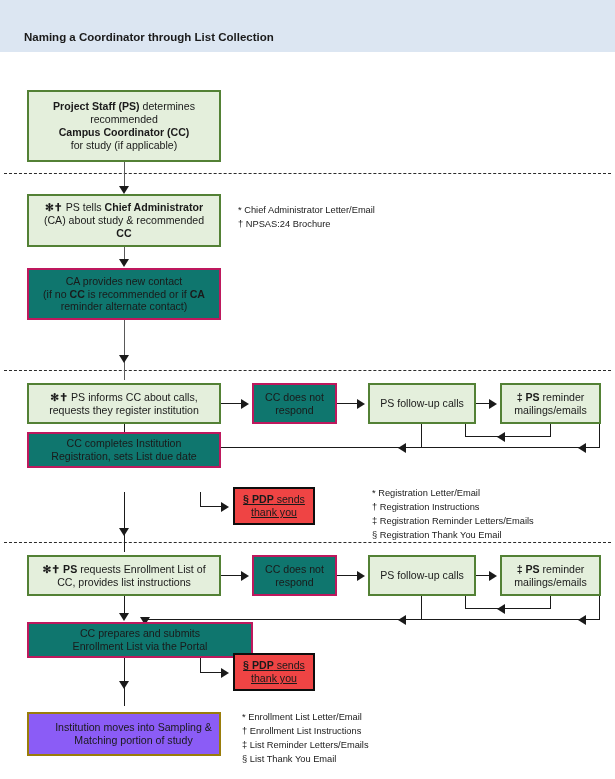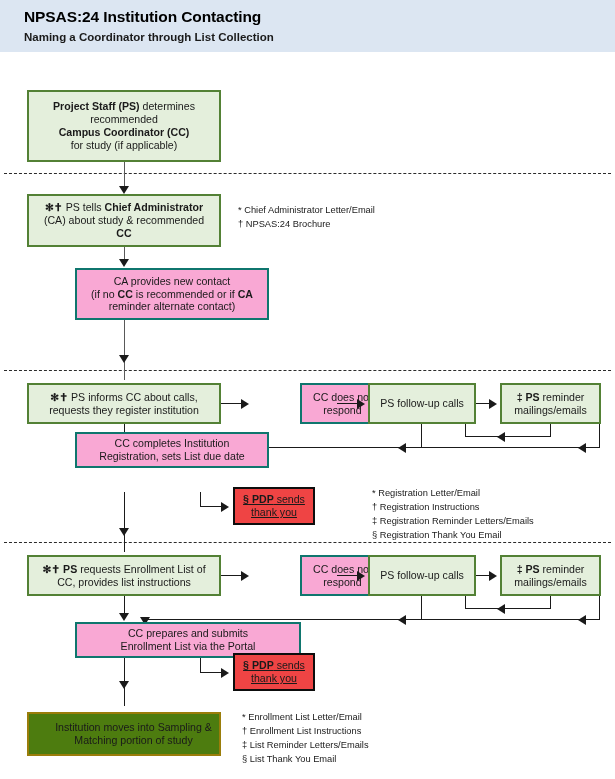--- a/index.html
+++ b/index.html
@@ -37,23 +37,23 @@
     position:absolute;box-sizing:border-box;
     display:flex;align-items:center;justify-content:center;
     text-align:center;line-height:1.22;
     font-size:10.6px;
     padding:2px 5px;
   }
   .node .t{display:block;width:100%;}
   .node b{font-weight:bold;}
 
   .green{background:#e4efdc;border:2px solid #538135;}
-  .blue {background:#f9a8d4;border:2px solid #0f766e;margin-left:48px;}
+  .blue {background:#0f766e;border:2px solid #be185d;}
   .gray {background:#ef4444;border:2.4px solid #0d0d0d;text-decoration:underline;}
-  .tan  {background:#4d7c0f;border:2.4px solid #9a7d0a;padding-left:24px;}
+  .tan  {background:#8b5cf6;border:2.4px solid #9a7d0a;padding-left:24px;}
 
   
   .notes{
     position:absolute;font-size:9.3px;line-height:1.52;
     color:#1a1a1a;white-space:nowrap;
   }
   .notes div{white-space:nowrap;}
 
   
   .ln{position:absolute;background:#1a1a1a;}
@@ -65,21 +65,20 @@
   .arw-d{border-left:5px solid transparent;border-right:5px solid transparent;border-top:8px solid #1a1a1a;}
   .arw-r{border-top:5px solid transparent;border-bottom:5px solid transparent;border-left:8px solid #1a1a1a;}
   .arw-l{border-top:5px solid transparent;border-bottom:5px solid transparent;border-right:8px solid #1a1a1a;}
 </style>
 </head>
 <body>
 
 <div id="stage">
 
   <div class="header">
-    <div class="title">NPSAS:24 Institution Contacting</div>
     <div class="subtitle">Naming a Coordinator through List Collection</div>
   </div>
 
   <div class="sep" style="top:173px"></div>
   <div class="sep" style="top:370px"></div>
   <div class="sep" style="top:542px"></div>
 
   <div class="node green" style="left:27px;top:90px;width:194px;height:72px">
     <span class="t">
       <b>Project Staff (PS)</b><span> determines</span><br>

